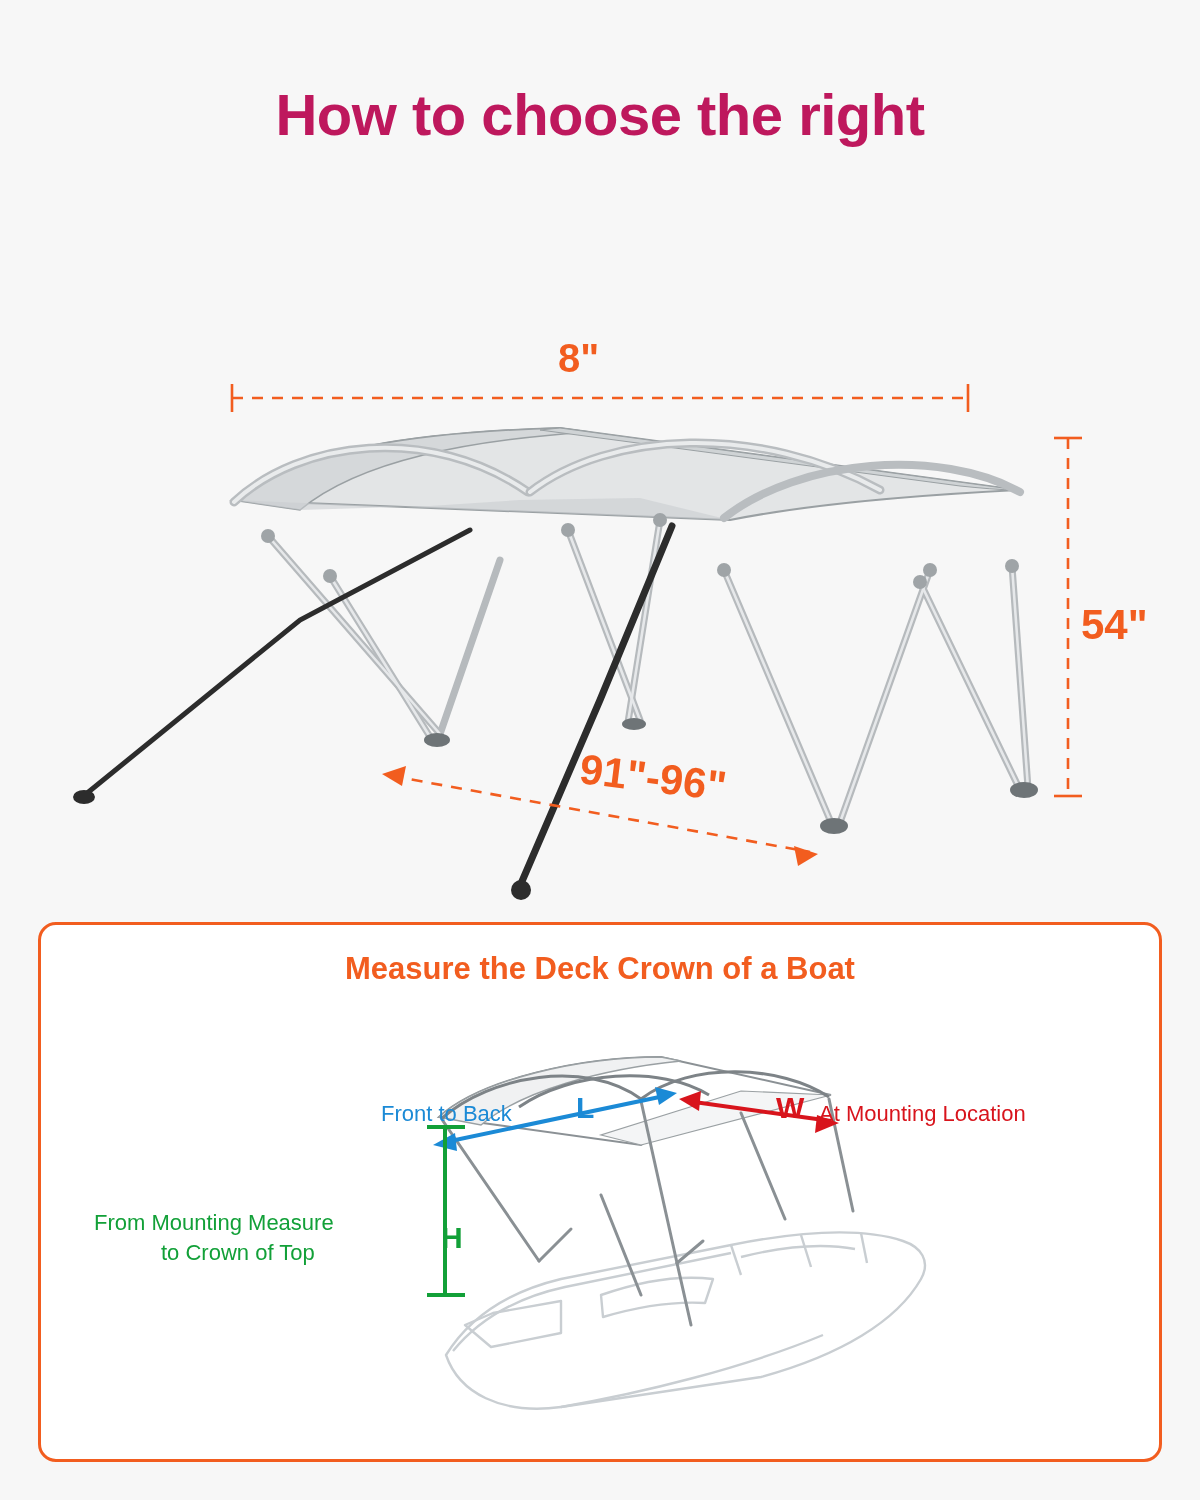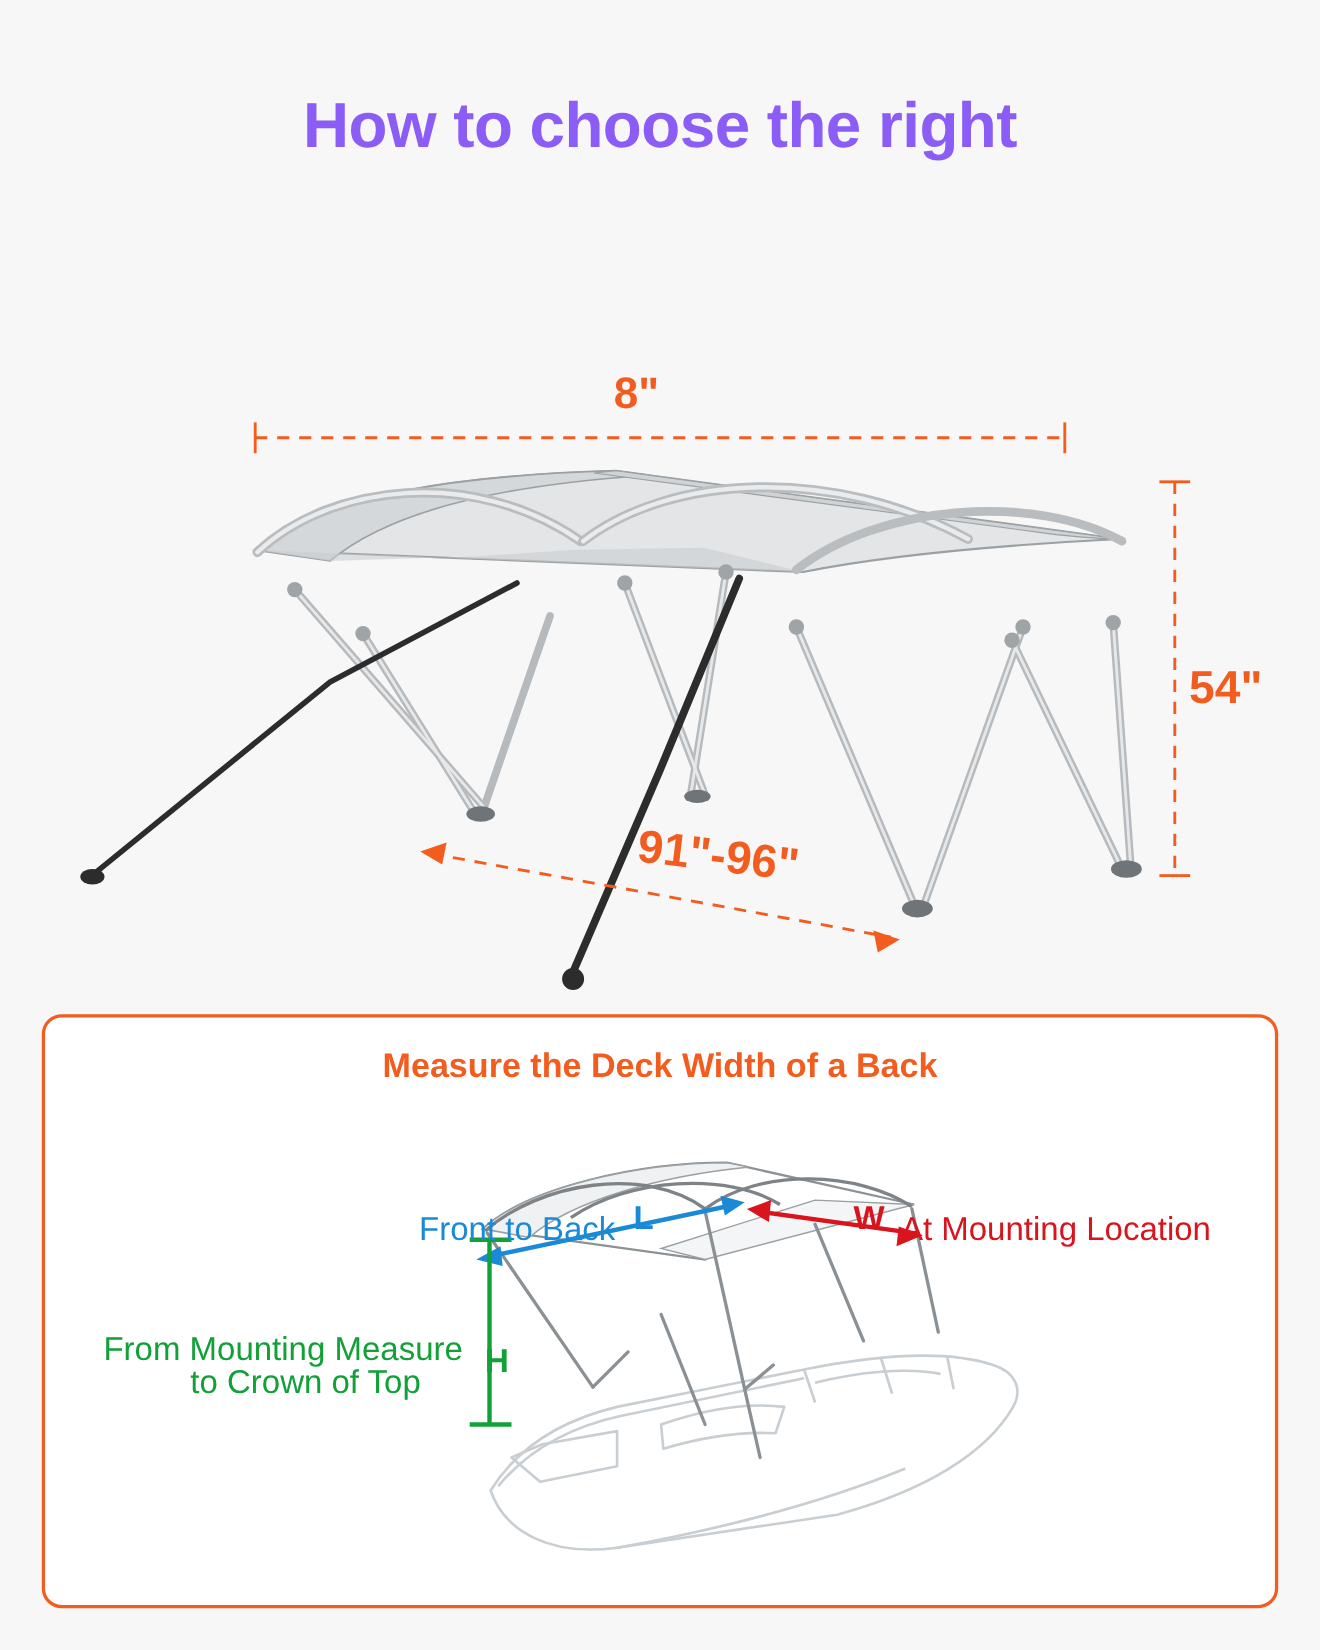--- a/index.html
+++ b/index.html
@@ -15,21 +15,21 @@
     overflow: hidden;
   }
 
   
   .title {
     position: absolute;
     top: 78px;
     left: 0;
     width: 1200px;
     text-align: center;
-    color: #8b5cf6;
+    color: #be185d;
     font-size: 58px;
     font-weight: bold;
     line-height: 1.28;
     letter-spacing: -0.5px;
   }
 
   
   .diagram-top {
     position: absolute;
     top: 320px;
@@ -74,30 +74,30 @@
   }
   .card-body {
     position: absolute;
     top: 70px;
     left: 0;
     width: 1118px;
     height: 460px;
   }
   .lbl {
     position: absolute;
-    font-size: 30px;
+    font-size: 22px;
     white-space: nowrap;
   }
   .lbl-l      { color:#1b8ad6; top: 106px; left: 340px; }
   .lbl-l-let  { color:#1b8ad6; top: 96px;  left: 535px; font-size: 30px; font-weight: bold; }
   .lbl-w-let  { color:#d8141c; top: 96px;  left: 735px; font-size: 30px; font-weight: bold; }
   .lbl-w      { color:#d8141c; top: 106px; left: 778px; }
   .lbl-h-let  { color:#12a038; top: 226px; left: 400px; font-size: 30px; font-weight: bold; }
   .lbl-h1     { color:#12a038; top: 215px; left: 53px;  }
-  .lbl-h2     { color:#12a038; top: 245px; left: 132px; }
+  .lbl-h2     { color:#12a038; top: 245px; left: 120px; }
 </style>
 </head>
 <body>
 
 <div class="title">
   <div>How to choose the right</div>
 </div>
 
 <div class="diagram-top">
 
@@ -175,21 +175,21 @@
     <polygon points="382,454 406,446 402,466" fill="#f25d1f"></polygon>
     <polygon points="818,534 794,526 798,546" fill="#f25d1f"></polygon>
   </svg>
 
   <div class="dim-label dim-width">8"</div>
   <div class="dim-label dim-height">54"</div>
   <div class="dim-label dim-length">91"-96"</div>
 </div>
 
 <div class="card">
-  <div class="card-title">Measure the Deck Width of a Back</div>
+  <div class="card-title">Measure the Deck Crown of a Boat</div>
 
   <div class="card-body">
 
     <svg width="1118" height="460" viewBox="0 0 1118 460">
 
       <g fill="none" stroke="#c9ced2" stroke-width="2.4" stroke-linejoin="round">
         <path d="M405 360 C 430 320, 470 296, 520 284 L 690 250 C 760 236, 820 232, 862 246
                  C 880 252, 890 266, 880 284 C 856 326, 800 360, 720 382
                  L 520 412 C 460 420, 418 398, 405 360 Z"></path>
         <path d="M412 356 C 440 322, 478 302, 524 292 L 690 258"></path>

